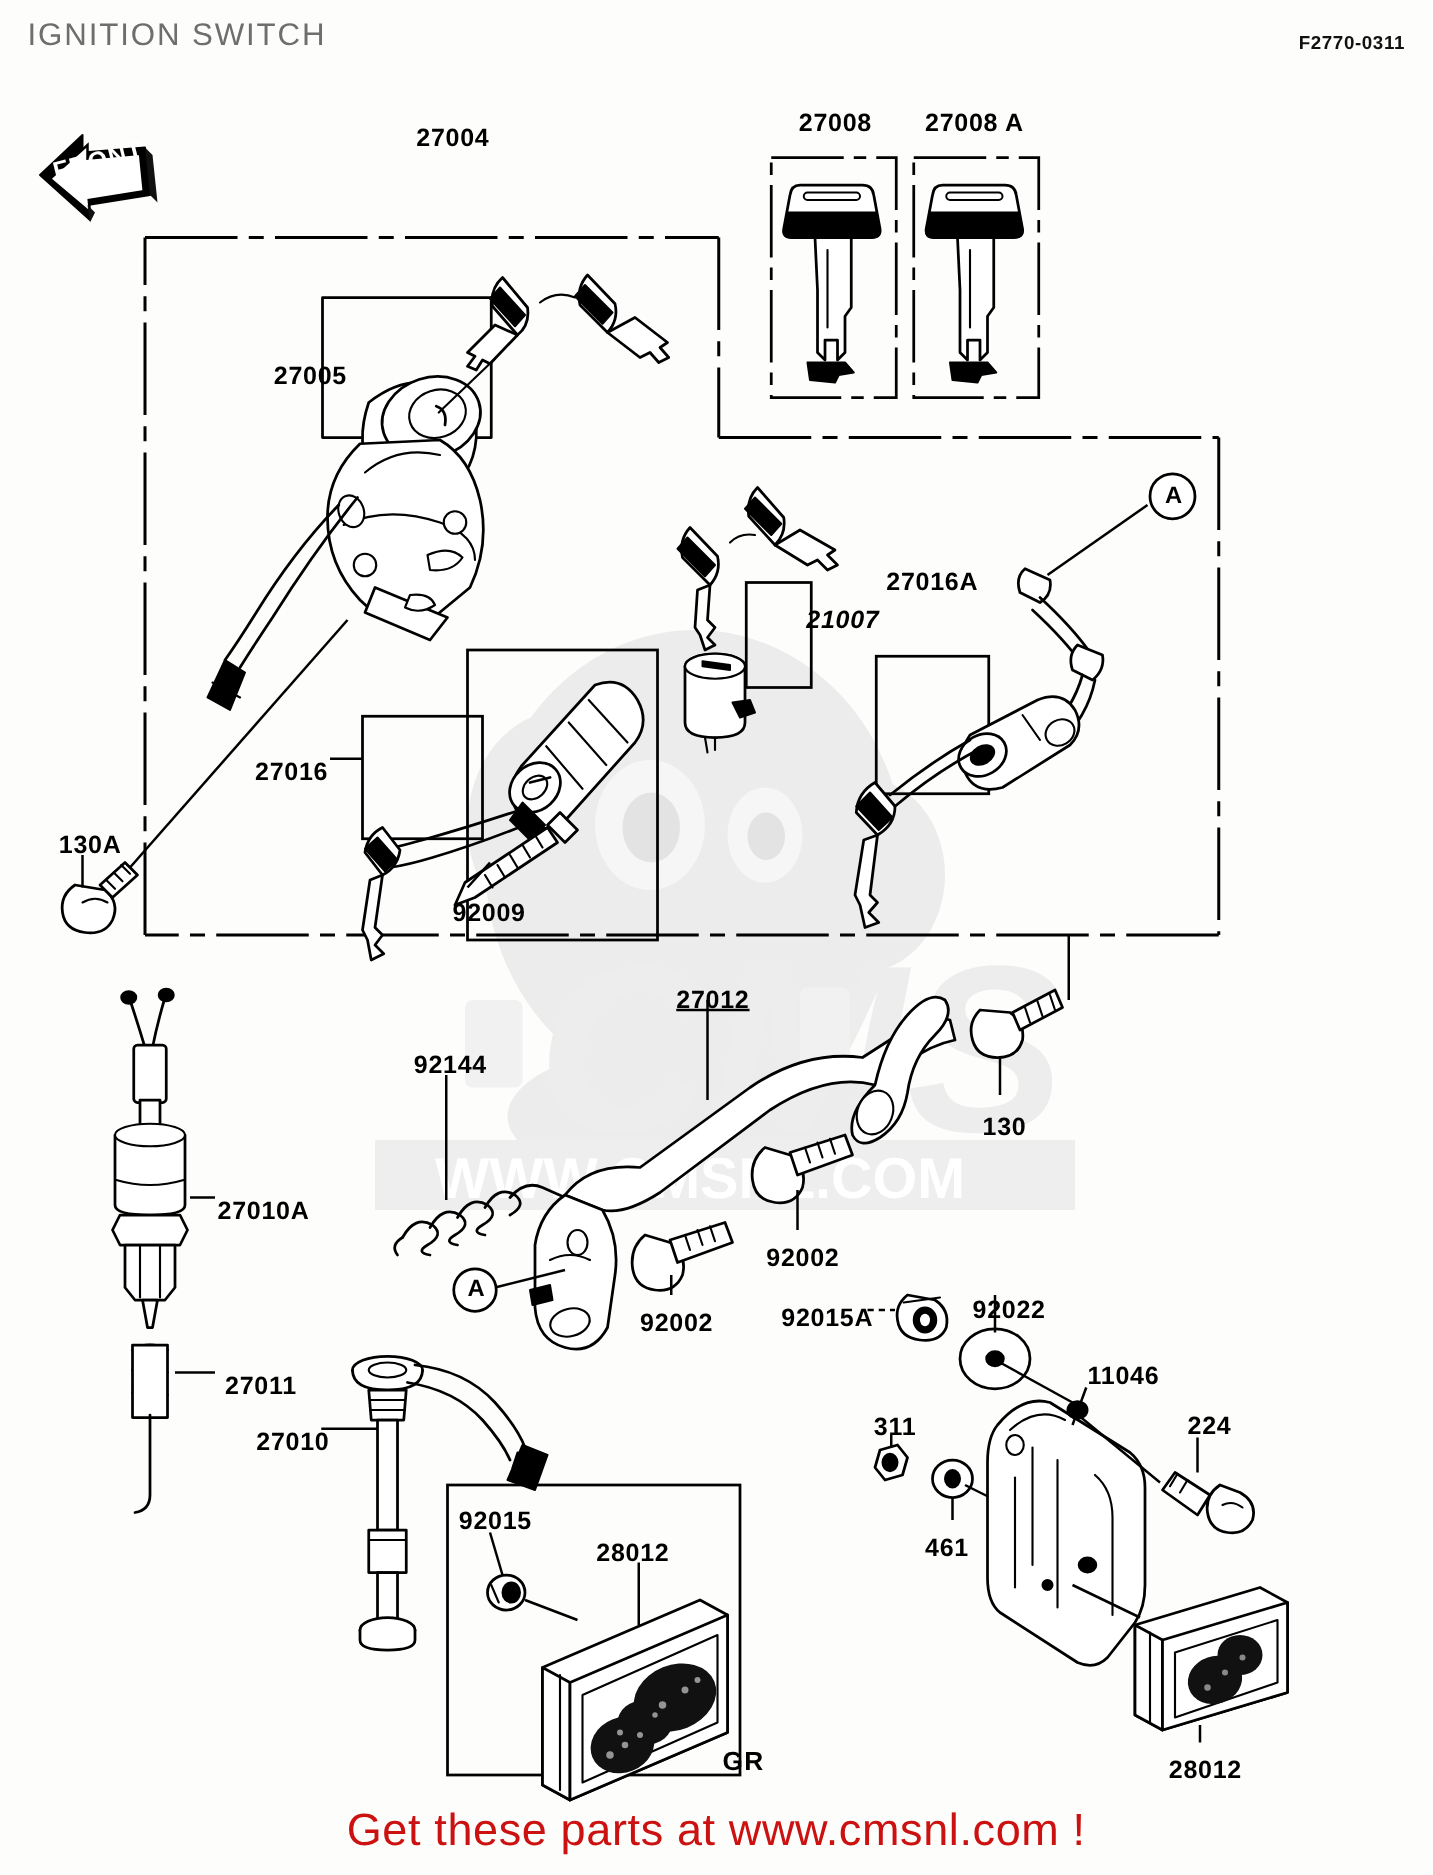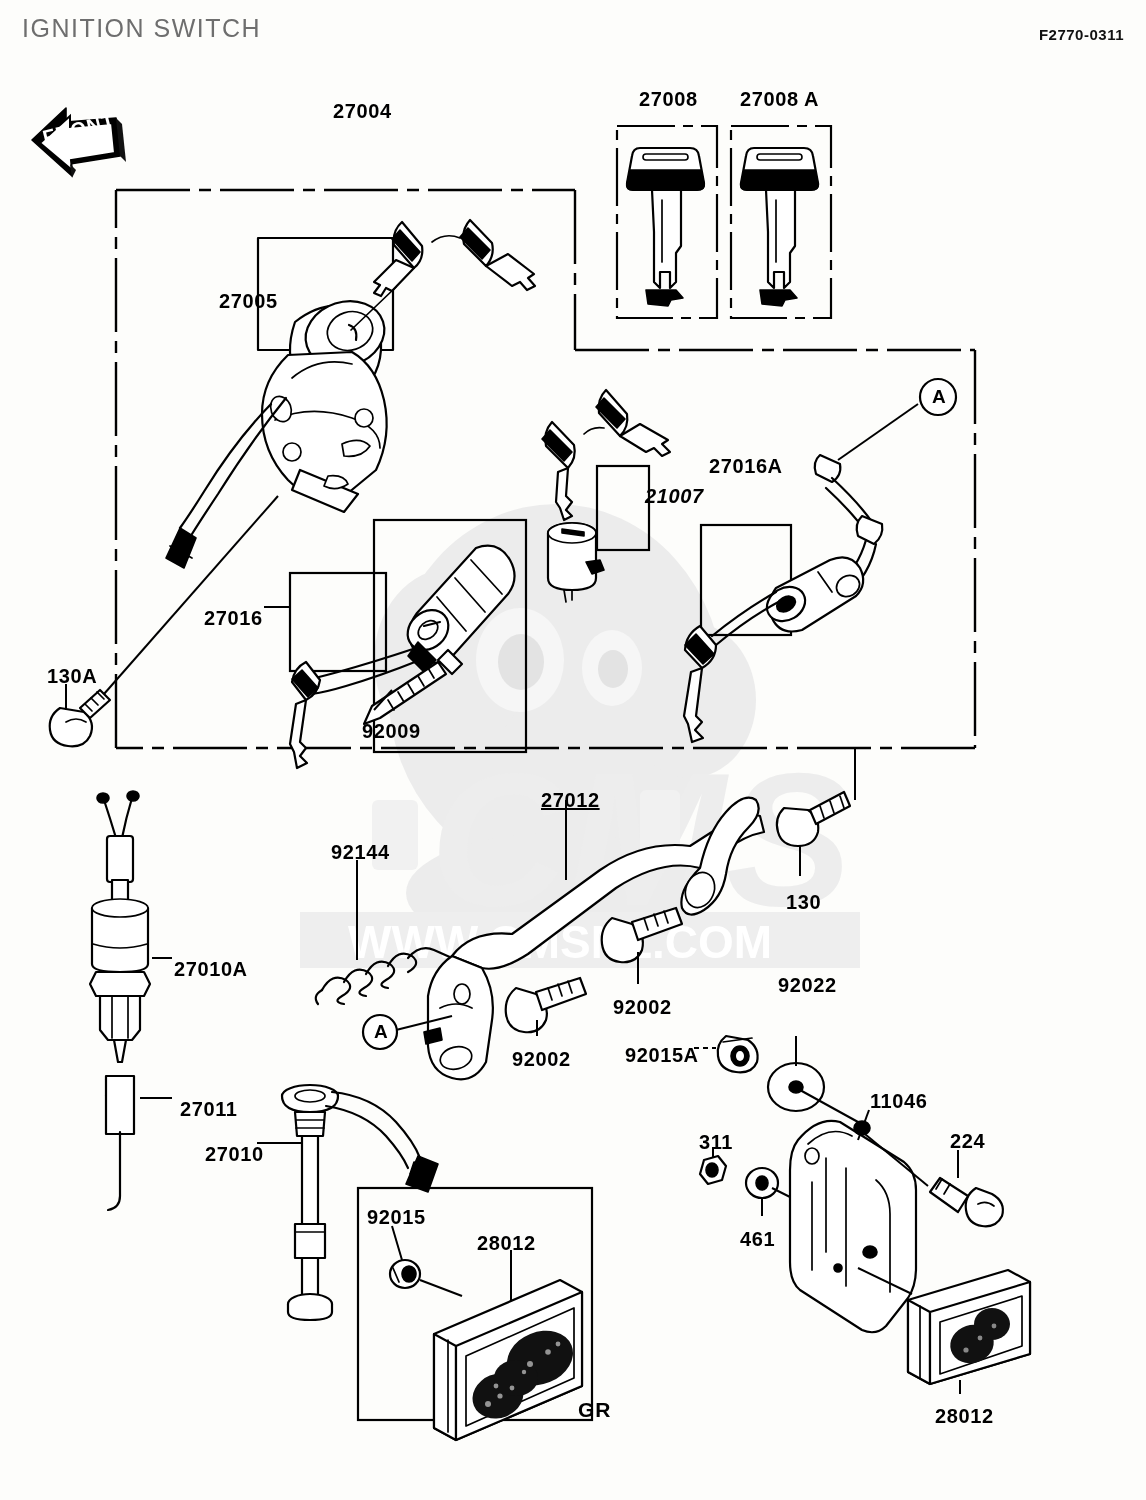--- a/index.html
+++ b/index.html
@@ -486,32 +486,33 @@
       <div class="plabel" style="left: 204px; top: 607px;">27016</div>
       <div class="plabel" style="left: 362px; top: 720px;">92009</div>
       <div class="plabel" style="left: 47px; top: 665px;">130A</div>
       <div class="plabel" style="left: 541px; top: 789px; text-decoration: underline;">27012</div>
       <div class="plabel" style="left: 331px; top: 841px;">92144</div>
       <div class="plabel" style="left: 786px; top: 891px;">130</div>
       <div class="plabel" style="left: 174px; top: 958px;">27010A</div>
       <div class="plabel" style="left: 613px; top: 996px;">92002</div>
       <div class="plabel" style="left: 512px; top: 1048px;">92002</div>
       <div class="plabel" style="left: 625px; top: 1044px;">92015A</div>
-      <div class="plabel" style="left: 778px; top: 974px;">92022</div>
+      <div class="plabel" style="left: 778px; top: 1037px;">92022</div>
       <div class="plabel" style="left: 870px; top: 1090px;">11046</div>
       <div class="plabel" style="left: 699px; top: 1131px;">311</div>
       <div class="plabel" style="left: 950px; top: 1130px;">224</div>
       <div class="plabel" style="left: 180px; top: 1098px;">27011</div>
       <div class="plabel" style="left: 740px; top: 1228px;">461</div>
       <div class="plabel" style="left: 205px; top: 1143px;">27010</div>
       <div class="plabel" style="left: 367px; top: 1206px;">92015</div>
       <div class="plabel" style="left: 477px; top: 1232px;">28012</div>
       <div class="plabel" style="left: 935px; top: 1405px;">28012</div>
       <div class="plabel gr" style="left: 578px; top: 1398px; font-size: 21px; letter-spacing: 1px;">GR</div>
     </div>
 
   <div id="marker-layer">
       <div class="plabel" style="left: 932px; top: 386px; font-size: 19px;">A</div>
       <div class="plabel" style="left: 374px; top: 1021px; font-size: 19px;">A</div>
     </div>
 
+  <div class="footer-cta">Get these parts at www.cmsnl.com !</div>
 
 </div>
 
 </body></html>

